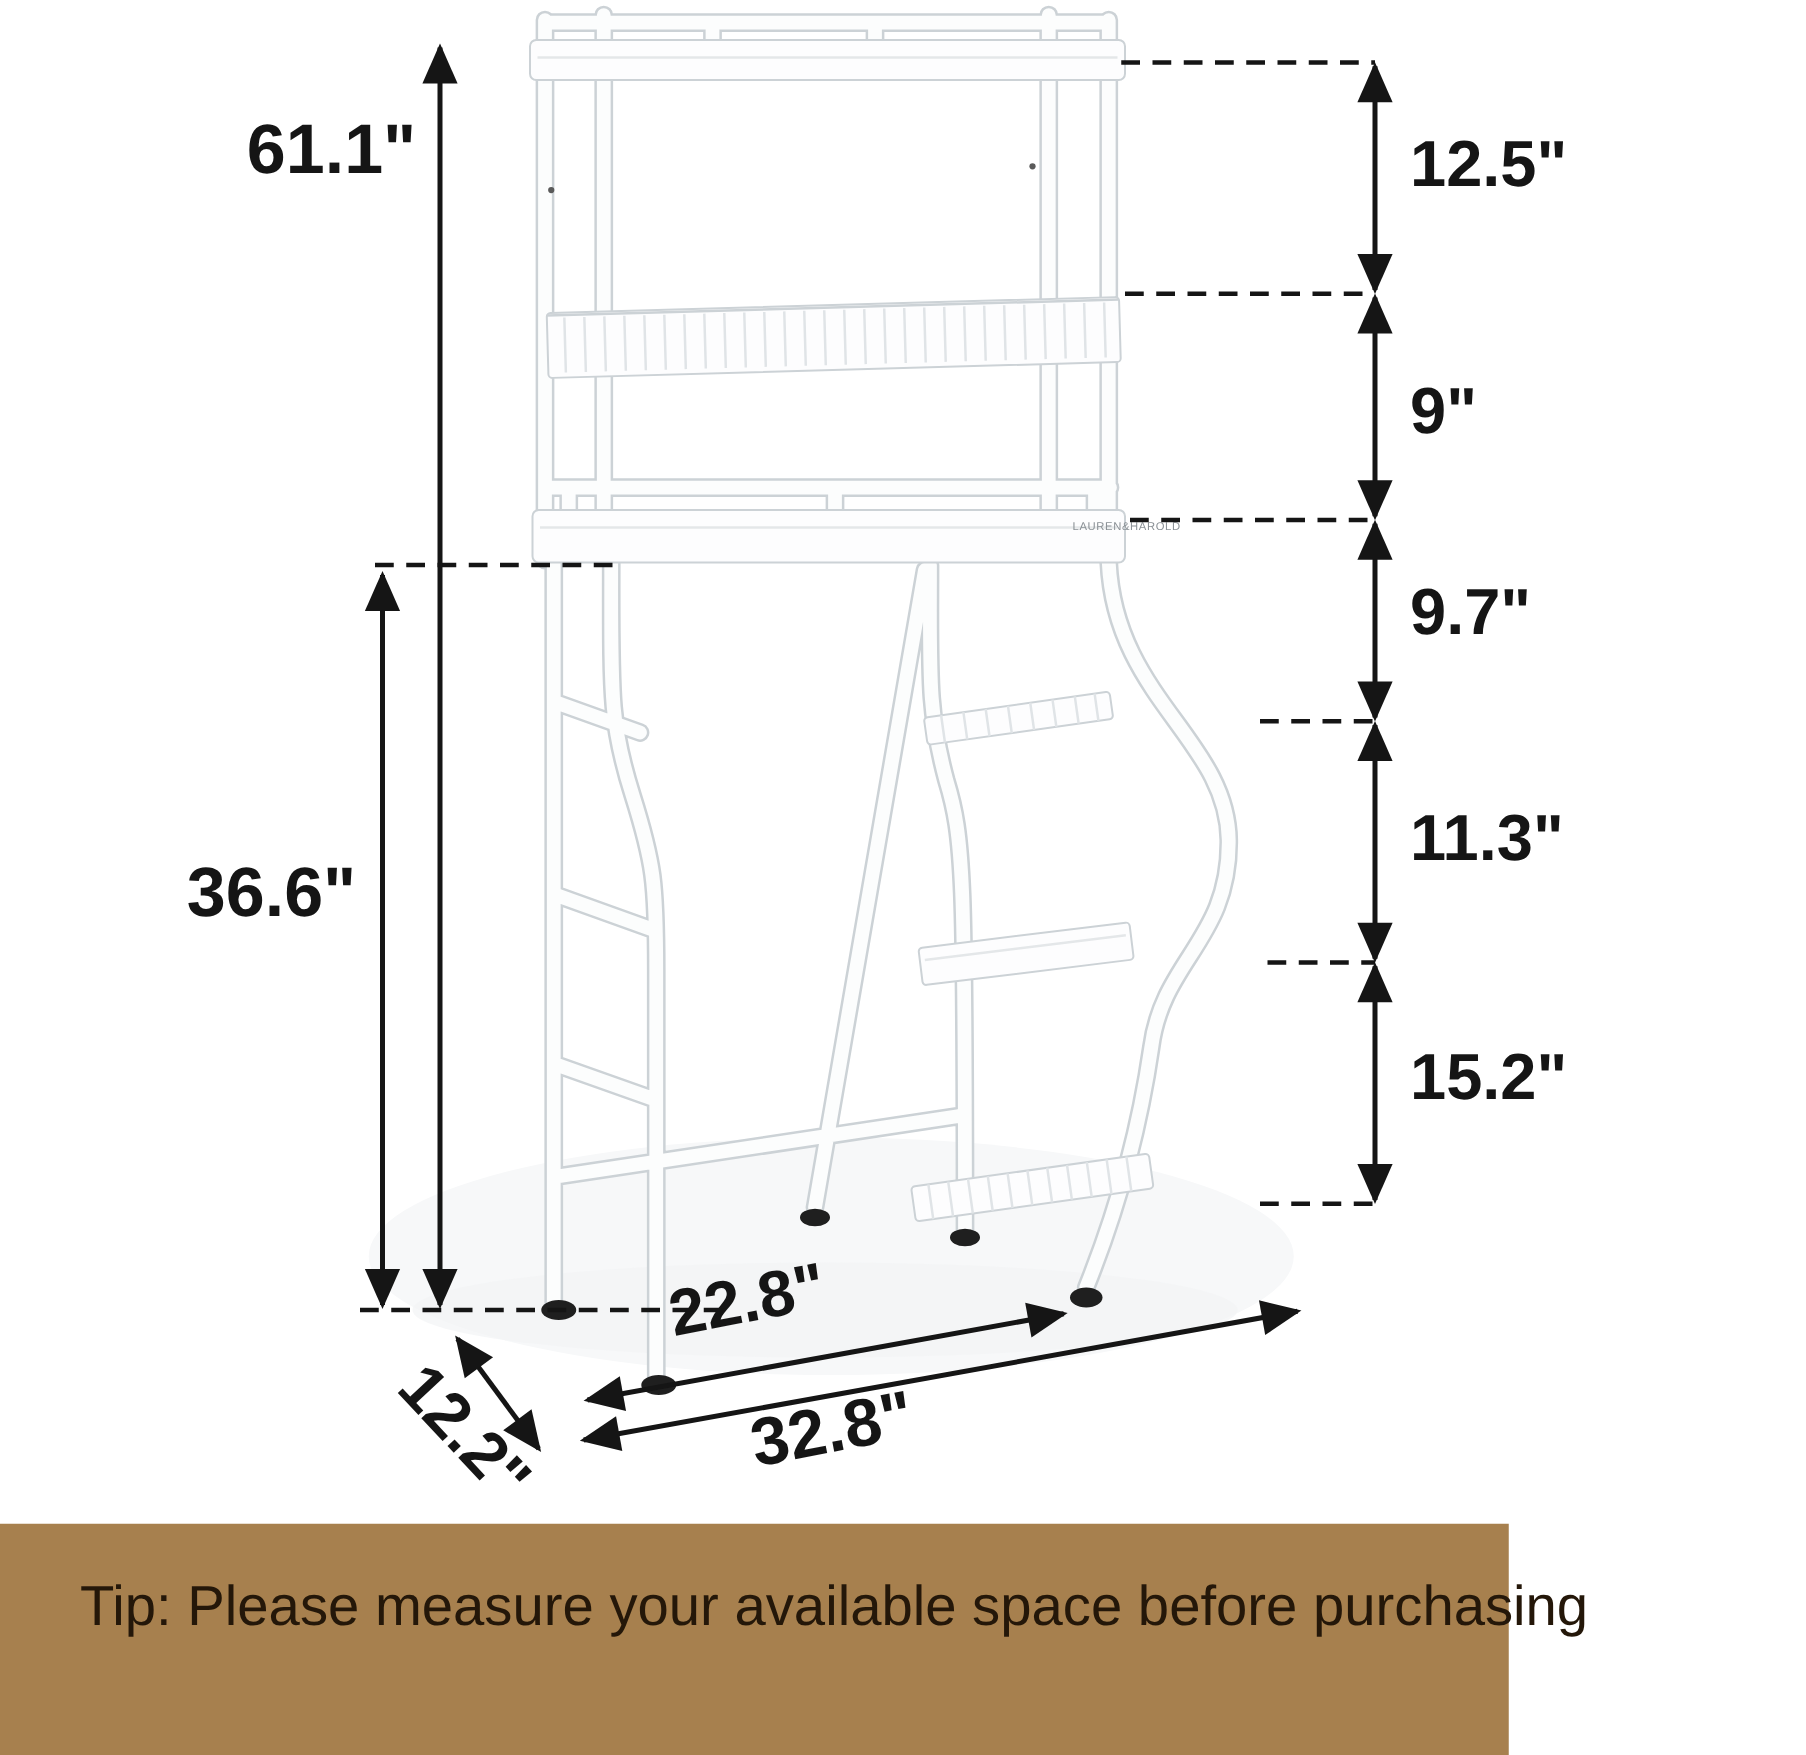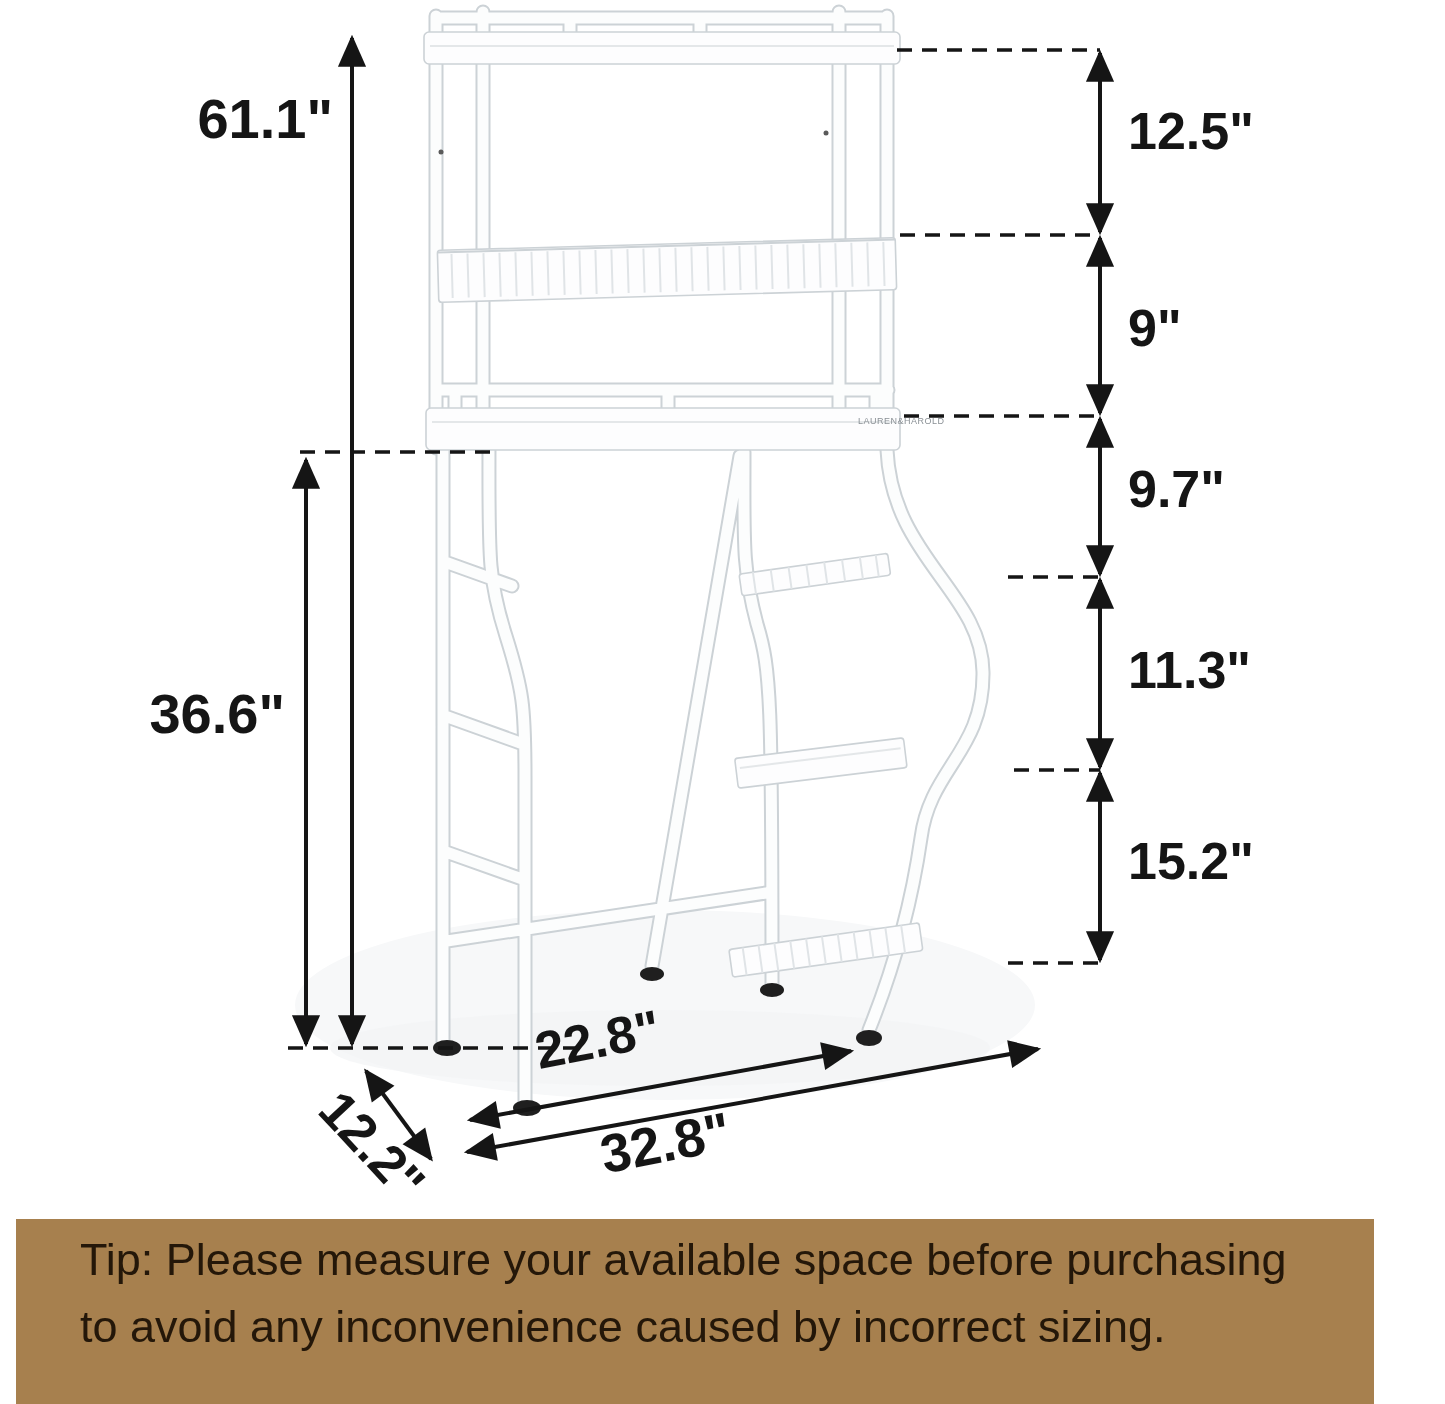--- a/index.html
+++ b/index.html
@@ -11,22 +11,22 @@
   .slab{fill:#fdfdfe;stroke:#ccd2d6;stroke-width:1.6;}
   .slat{stroke:#e0e4e7;stroke-width:2;fill:none;}
   .edge{stroke:#e4e7e9;stroke-width:2;fill:none;}
   .rim{stroke:#ccd2d6;stroke-width:2;fill:none;}
   .foot{fill:#1f1f1f;}
   .screw{fill:#5a5a5a;}
   .dimline{stroke:currentColor;stroke-width:4;fill:none;}
   .dash{stroke:currentColor;stroke-width:3.5;fill:none;stroke-dasharray:15 10;}
   .dim{font-family:"Liberation Sans",sans-serif;font-weight:700;fill:currentColor;}
   .brand{font-family:"Liberation Sans",sans-serif;font-weight:400;fill:#8a9095;letter-spacing:.5px;}
-  .banner{position:absolute;left:16px;top:1219px;width:1358px;height:185px;box-sizing:border-box;
-          padding:7px 20px 0 64px;color:#241709;
+  .banner{position:absolute;left:0;top:1219px;width:1207px;height:185px;box-sizing:border-box;
+          padding:32px 20px 0 64px;color:#241709;
           font:400 45px/67px "Liberation Sans",sans-serif;white-space:nowrap;}
 </style>
 </head>
 <body>
 
 <div class="stage">
 
   <svg width="1445" height="1404" viewBox="0 0 1445 1404" style="color: rgb(21, 21, 21);">
     <defs>
       <marker id="ah" viewBox="0 0 10 10" refX="9" refY="5" markerWidth="11" markerHeight="8" orient="auto-start-reverse" markerUnits="strokeWidth">
@@ -139,16 +139,15 @@
       <text class="dim" x="1128" y="688" font-size="52">11.3"</text>
       <text class="dim" x="1128" y="879" font-size="52">15.2"</text>
       <text class="dim" font-size="52" text-anchor="middle" transform="translate(601,1057) rotate(-11)">22.8"</text>
       <text class="dim" font-size="54" text-anchor="middle" transform="translate(669,1161) rotate(-11)">32.8"</text>
       <text class="dim" font-size="52" text-anchor="middle" transform="translate(359,1158) rotate(47)">12.2"</text>
     </g>
   </svg>
 
   <div class="banner" style="background-color: rgb(167, 128, 78);">
     <div>Tip: Please measure your available space before purchasing</div>
-    <div>to avoid any inconvenience caused by incorrect sizing.</div>
   </div>
 
 </div>
 
 </body></html>

